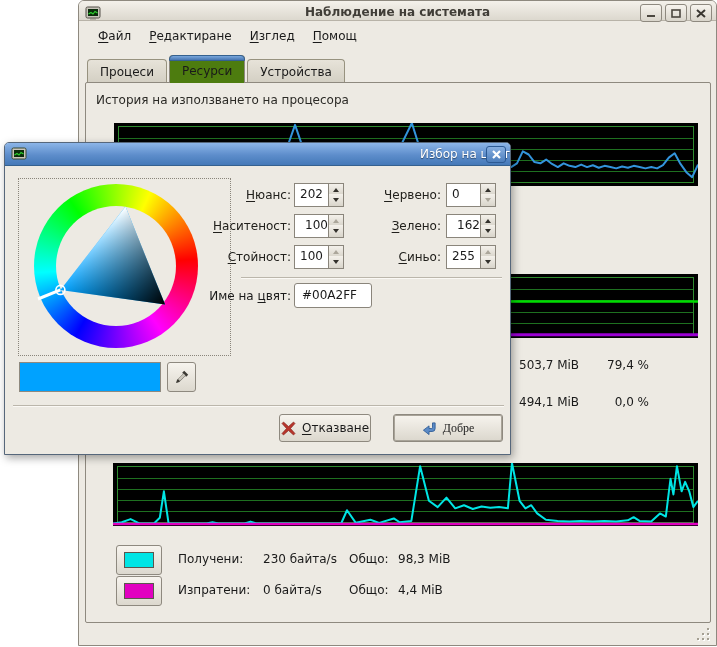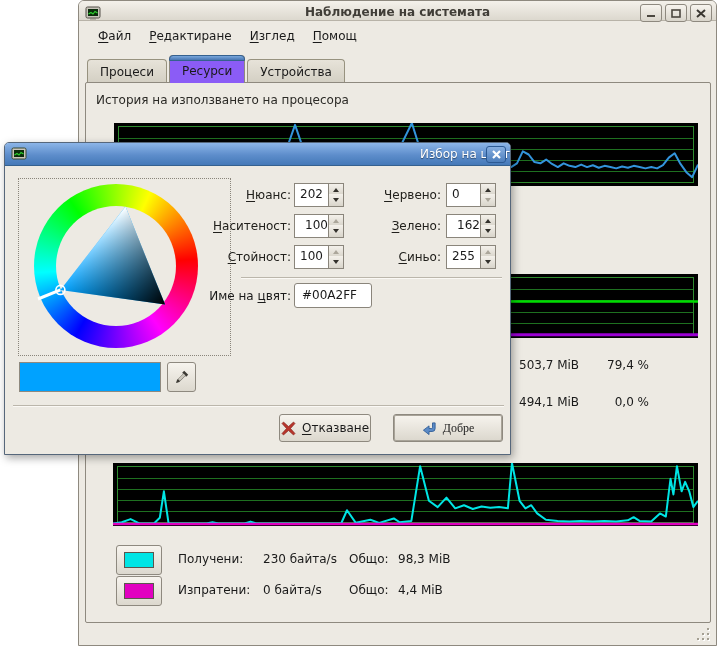--- a/index.html
+++ b/index.html
@@ -25,21 +25,21 @@
   #menubar { position:absolute; left:0; top:25px; right:0; height:24px; display:flex;
     align-items:flex-start; padding-left:10px; }
   .menu-item { padding:3px 9px; }
   u { text-decoration:underline; text-underline-offset:2px; }
 
   
   #tabbar { position:absolute; left:8px; top:53px; height:29px; display:flex; align-items:flex-end; }
   .tab { height:24px; padding:0 12px; line-height:24px; margin-right:2px;
     background:linear-gradient(#E7E3D9,#D3CFC3); border:1px solid #97927F;
     border-bottom:none; border-radius:4px 4px 0 0; position:relative; z-index:1; }
-  .tab.active { height:28px; line-height:30px; background:#8b5cf6; z-index:3;
+  .tab.active { height:28px; line-height:30px; background:#4d7c0f; z-index:3;
     border-color:#8E897F; }
   .tab.active::before { content:""; position:absolute; left:-1px; right:-1px; top:-1px; height:4px;
     background:linear-gradient(#7AA7DC,#4876B2); border-radius:4px 4px 0 0;
     border:1px solid #35618F; }
   #content-frame { position:absolute; left:6px; top:81px; width:626px; height:541px;
     border:1px solid #8E897F; border-radius:2px; background:#EDEAE3; z-index:2; }
 
   
   #cpu-title { position:absolute; left:17px; top:92px; font-weight:normal; color:#2B2A26; z-index:3; }
 

